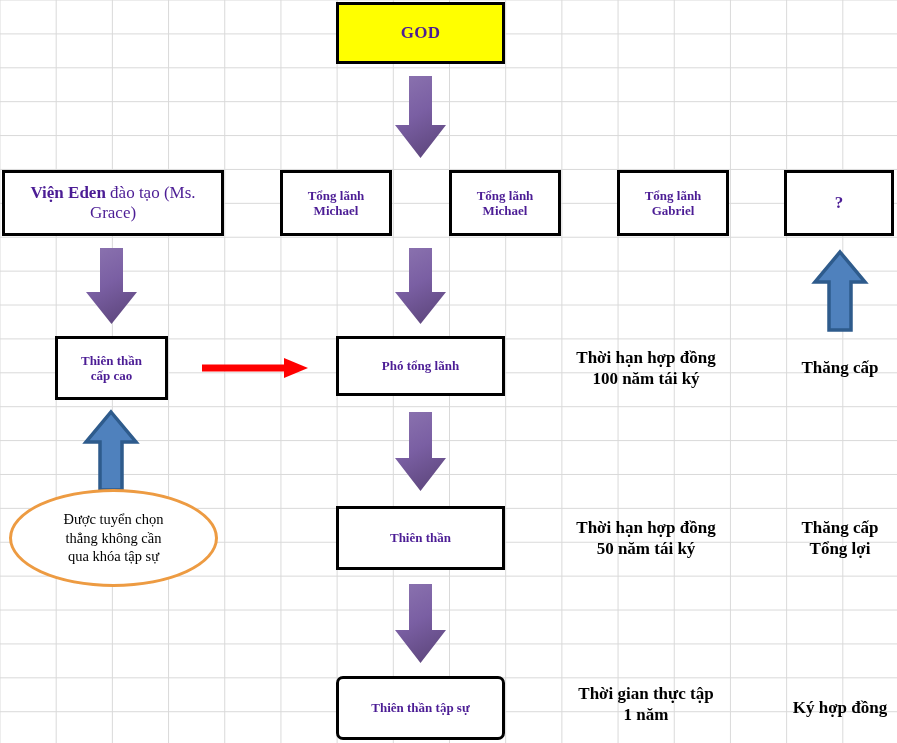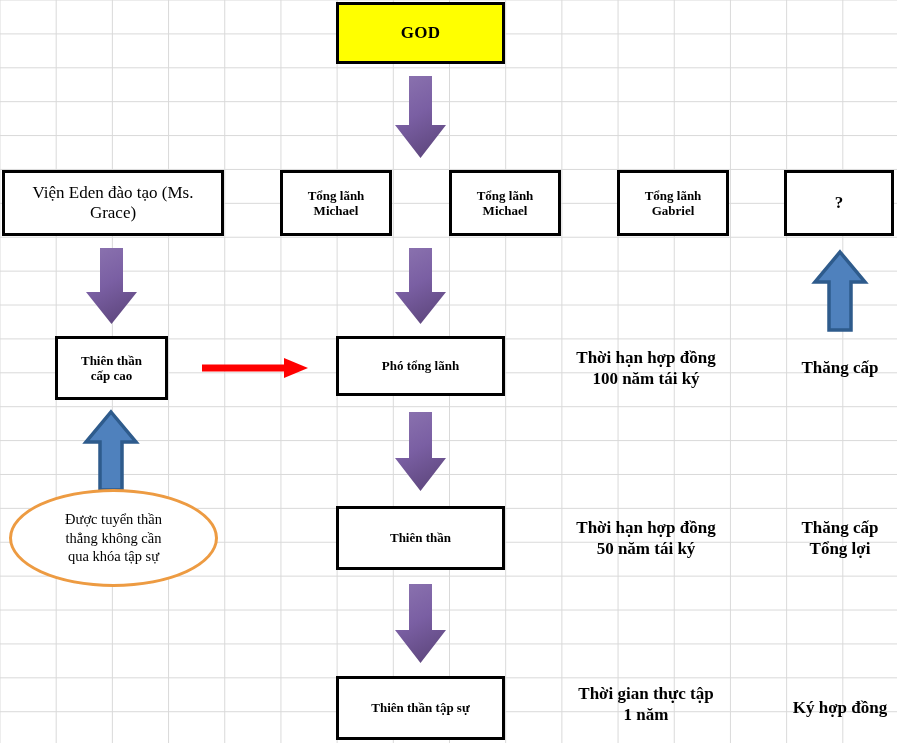--- a/index.html
+++ b/index.html
@@ -26,29 +26,29 @@
 
   
   .box{
     position:absolute;
     box-sizing:border-box;
     border:3px solid #000000;
     background:#ffffff;
     display:flex;align-items:center;justify-content:center;
     text-align:center;
     font-weight:bold;
-    color:#000000;
+    color:#4c1d95;
     line-height:1.18;
     padding:10px 4px;
   }
   .box.god{background:#ffff00;border-width:3px;font-size:17px;letter-spacing:.3px;}
   .box.lvl{font-size:13px;}
   .box.qmark{font-size:17px;}
   .box.eden{font-size:17px;font-weight:normal;}
-  .box.eden b{font-weight:normal;text-align:center;}
+  .box.eden b{font-weight:bold;text-align:center;}
 
   
   .celltext{
     position:absolute;
     display:flex;flex-direction:column;align-items:center;justify-content:center;
     text-align:center;
     font-size:17px;
     color:#000000;
     line-height:1.25;
     box-sizing:border-box;
@@ -187,21 +187,21 @@
     </defs>
     <polygon points="17,0 40,0 40,46 54,46 28.5,79 3,46 17,46" fill="url(#pg4)"></polygon>
   </svg>
 
   <svg class="arrowsvg" style="left:83px;top:410px;width:56px;height:82px;" viewBox="0 0 56 82">
     <polygon points="28,2 53,32 39,32 39,80 17,80 17,32 3,32" fill="#4F81BD" stroke="#2E5B8C" stroke-width="3.5" stroke-linejoin="miter"></polygon>
   </svg>
 
   <div class="oval" style="left:9px;top:489px;width:209px;height:98px;">
     <span>
-      <span>Được tuyển thần</span><br>
+      <span>Được tuyển chọn</span><br>
       <span>thẳng không cần</span><br>
       <span>qua khóa tập sự</span>
     </span>
   </div>
 
   <div class="box lvl" style="left:336px;top:506px;width:169px;height:64px;">
     <span>Thiên thần</span>
   </div>
 
   <div class="celltext" style="left:562px;top:506px;width:168px;height:64px;">
@@ -218,21 +218,21 @@
     <defs>
       <linearGradient id="pg5" x1="0" y1="0" x2="0.35" y2="1">
         <stop offset="0%" stop-color="#8C74B0"></stop>
         <stop offset="55%" stop-color="#7A5FA3"></stop>
         <stop offset="100%" stop-color="#634B84"></stop>
       </linearGradient>
     </defs>
     <polygon points="17,0 40,0 40,46 54,46 28.5,79 3,46 17,46" fill="url(#pg5)"></polygon>
   </svg>
 
-  <div class="box lvl" style="left:336px;top:676px;width:169px;height:64px;">
+  <div class="box lvl" style="left:336px;top:676px;width:169px;height:64px;border-radius:7px;">
     <span>Thiên thần tập sự</span>
   </div>
 
   <div class="celltext" style="left:562px;top:672px;width:168px;height:64px;">
     <span class="reg">Thời gian thực tập</span>
     <span class="bold">1 năm</span>
   </div>
 
   <div class="celltext" style="left:784px;top:676px;width:112px;height:64px;">
     <span class="reg">Ký hợp đồng</span>

